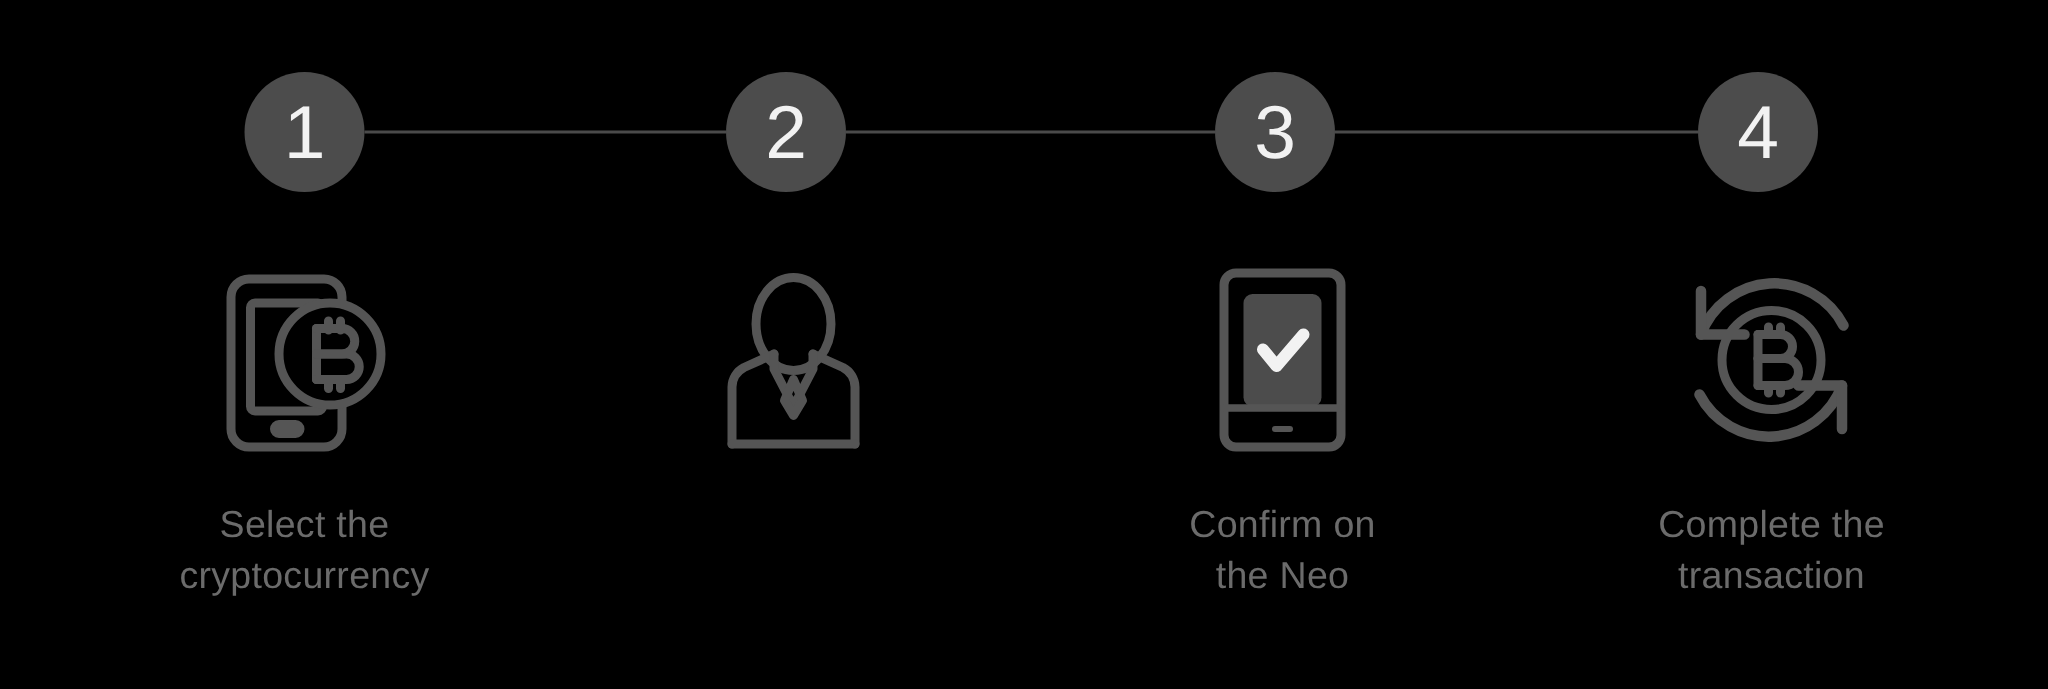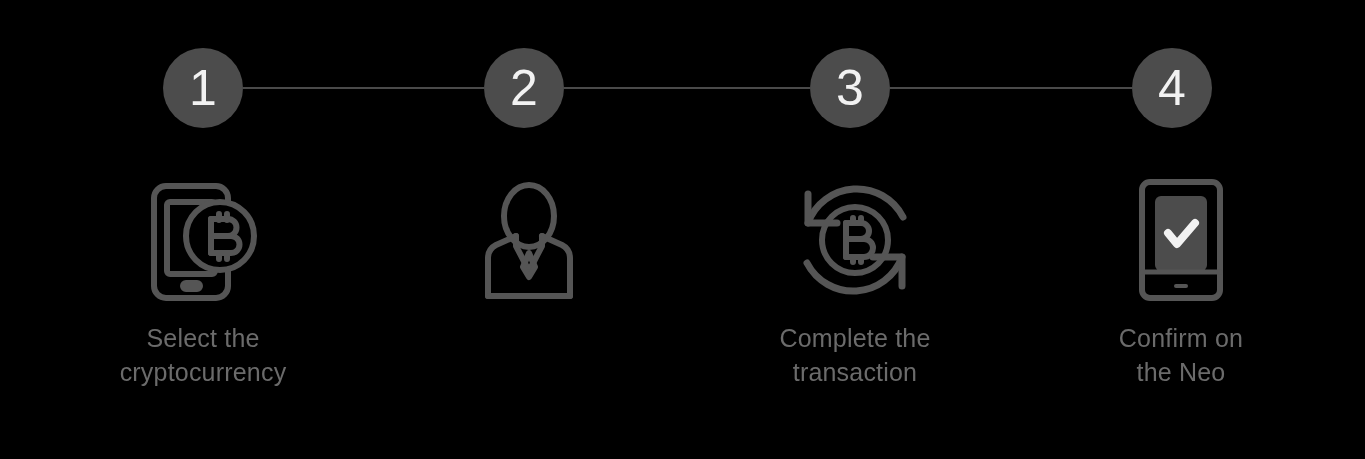--- a/index.html
+++ b/index.html
@@ -78,21 +78,21 @@
   .col-1 { margin-left: 40px; }
 
   .icon-wrap {
     height: 130px;
     display: flex;
     align-items: center;
     justify-content: center;
   }
 
   .label {
-    margin-top: 16px;
+    margin-top: 28px;
     color: #6b6b6b;
     font-size: 25px;
     line-height: 34px;
     text-align: center;
     letter-spacing: 0.2px;
     white-space: pre;
   }
 </style>
 </head>
 <body>
@@ -140,47 +140,47 @@
           <path d="M96 118 v-38 a15 15 0 0 0 -8 -13 l-20 -9"></path>
           <path d="M14 118 h82"></path>
           <path d="M42 58 l0 10 13 25 13 -25 0 -10"></path>
           <path d="M55 75 l-6 14 6 10 6 -10 -6 -14z"></path>
         </svg>
       </div>
     </div>
 
     <div class="col">
       <div class="icon-wrap">
+        <svg width="100" height="128" viewBox="0 0 100 128" fill="none" stroke="#555555" stroke-width="6" stroke-linecap="round" stroke-linejoin="round">
+          <rect x="11" y="6" width="78" height="116" rx="8"></rect>
+          <rect x="24" y="20" width="52" height="75" rx="6" fill="#4c4c4c" stroke="none"></rect>
+          <path d="M11 96 h78" stroke-width="5"></path>
+          <path d="M37 57 l9 11 18 -21" stroke="#f2f2f2" stroke-width="8"></path>
+          <path d="M45 110 h10" stroke-width="4"></path>
+        </svg>
+      </div>
+      <div class="label"><span>Confirm on</span>
+<span>the Neo</span></div>
+    </div>
+
+    <div class="col">
+      <div class="icon-wrap">
         <svg width="130" height="128" viewBox="0 0 130 128" fill="none" stroke="#555555" stroke-width="6" stroke-linecap="round" stroke-linejoin="round">
           <circle cx="65" cy="64" r="33"></circle>
           <g stroke-width="6">
             <path d="M56 47 v34"></path>
             <path d="M63 42 v5 M63 81 v5"></path>
             <path d="M71 42 v5 M71 81 v5"></path>
             <path d="M56 47 h15 a8 8 0 0 1 0 16 h-15"></path>
             <path d="M56 63 h18 a8 8 0 0 1 0 18 h-18"></path>
           </g>
           <path d="M18 47 A52 52 0 0 1 113 41" stroke-width="7"></path>
           <path d="M18 18 v29 h29" stroke-width="7"></path>
           <path d="M112 81 A52 52 0 0 1 17 87" stroke-width="7"></path>
           <path d="M112 110 v-29 h-29" stroke-width="7"></path>
         </svg>
       </div>
       <div class="label"><span>Complete the</span>
 <span>transaction</span></div>
     </div>
 
-    <div class="col">
-      <div class="icon-wrap">
-        <svg width="100" height="128" viewBox="0 0 100 128" fill="none" stroke="#555555" stroke-width="6" stroke-linecap="round" stroke-linejoin="round">
-          <rect x="11" y="6" width="78" height="116" rx="8"></rect>
-          <rect x="24" y="20" width="52" height="75" rx="6" fill="#4c4c4c" stroke="none"></rect>
-          <path d="M11 96 h78" stroke-width="5"></path>
-          <path d="M37 57 l9 11 18 -21" stroke="#f2f2f2" stroke-width="8"></path>
-          <path d="M45 110 h10" stroke-width="4"></path>
-        </svg>
-      </div>
-      <div class="label"><span>Confirm on</span>
-<span>the Neo</span></div>
-    </div>
-
   </div>
 </div>
 
 </body></html>

